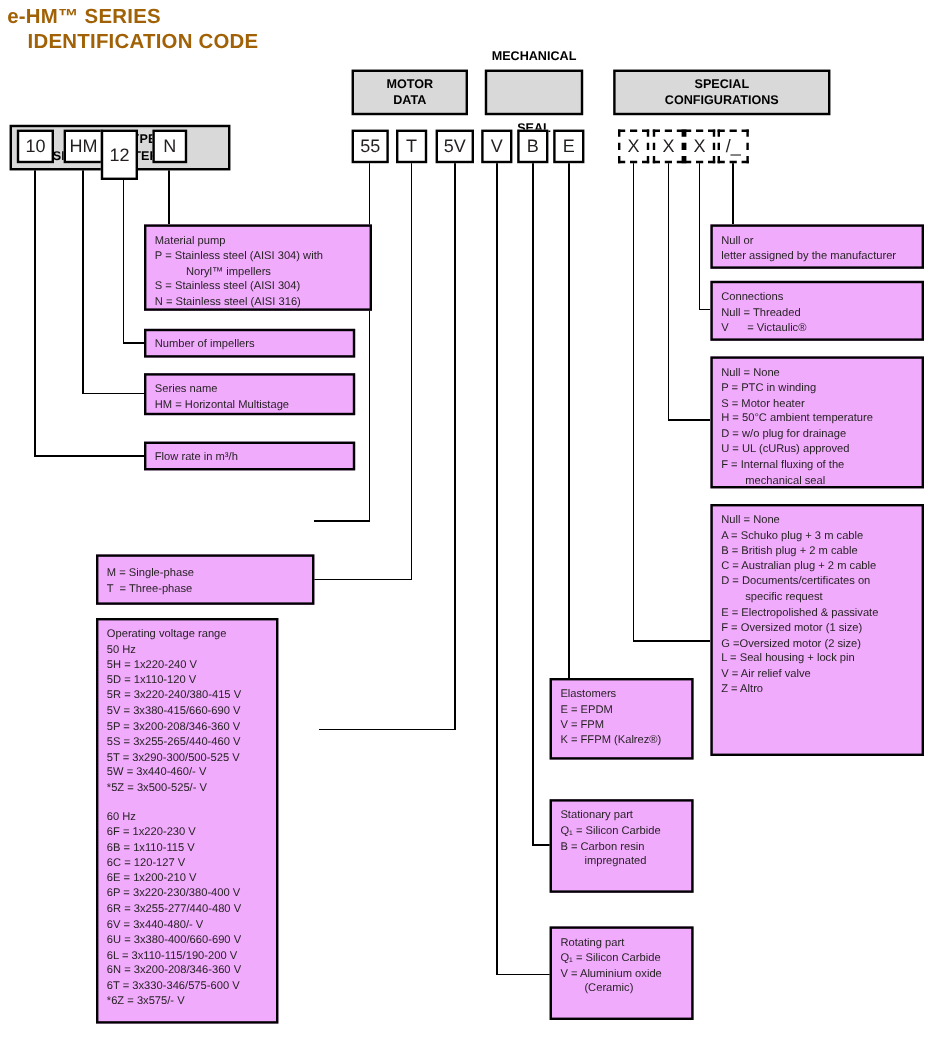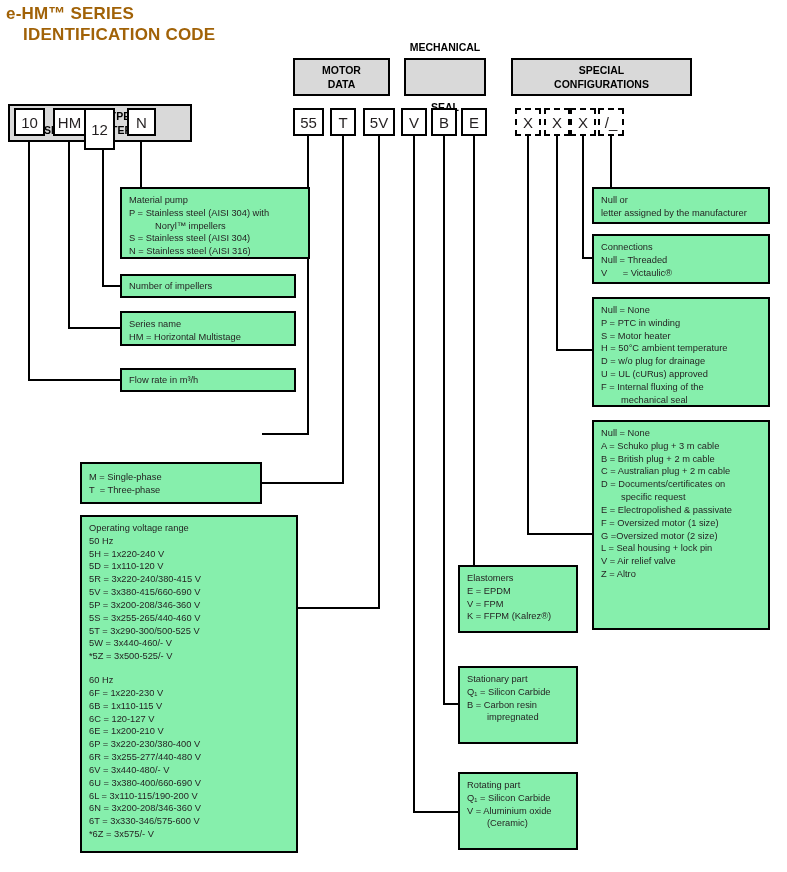--- a/index.html
+++ b/index.html
@@ -27,21 +27,21 @@
   
   .code{
     position:absolute;border:2px solid #000;background:#fff;
     display:flex;align-items:center;justify-content:center;
     font-size:15px;color:#231f20;box-sizing:border-box;
   }
   .code.dashed{border:2px dashed #000;}
 
   
   .desc{
-    position:absolute;border:2px solid #000;background:#86efac;
+    position:absolute;border:2px solid #000;background:#f0abfc;
     box-sizing:border-box;padding:5px 7px 4px 7px;
     font-size:9.3px;line-height:1.38;color:#231f20;
   }
   .desc .ln{white-space:pre;}
   .desc .ind{padding-left:20px;}
   .desc .ind2{padding-left:26px;}
 
   
   #wires{position:absolute;left:0;top:0;width:787px;height:872px;pointer-events:none;}
 </style>
@@ -144,21 +144,21 @@
   <div class="desc" style="left:120px;top:368px;width:176px;height:24px;display:flex;align-items:center;">
     <div class="ln">Flow rate in m³/h</div>
   </div>
 
 
   <div class="desc" style="left:80px;top:462px;width:182px;height:42px;display:flex;flex-direction:column;justify-content:center;">
     <div class="ln">M = Single-phase</div>
     <div class="ln">T  = Three-phase</div>
   </div>
 
-  <div class="desc" style="left:80px;top:515px;width:218px;height:338px;">
+  <div class="desc" style="left:80px;top:515px;width:152px;height:338px;">
     <div class="ln">Operating voltage range</div>
     <div class="ln">50 Hz</div>
     <div class="ln">5H = 1x220-240 V</div>
     <div class="ln">5D = 1x110-120 V</div>
     <div class="ln">5R = 3x220-240/380-415 V</div>
     <div class="ln">5V = 3x380-415/660-690 V</div>
     <div class="ln">5P = 3x200-208/346-360 V</div>
     <div class="ln">5S = 3x255-265/440-460 V</div>
     <div class="ln">5T = 3x290-300/500-525 V</div>
     <div class="ln">5W = 3x440-460/- V</div>

